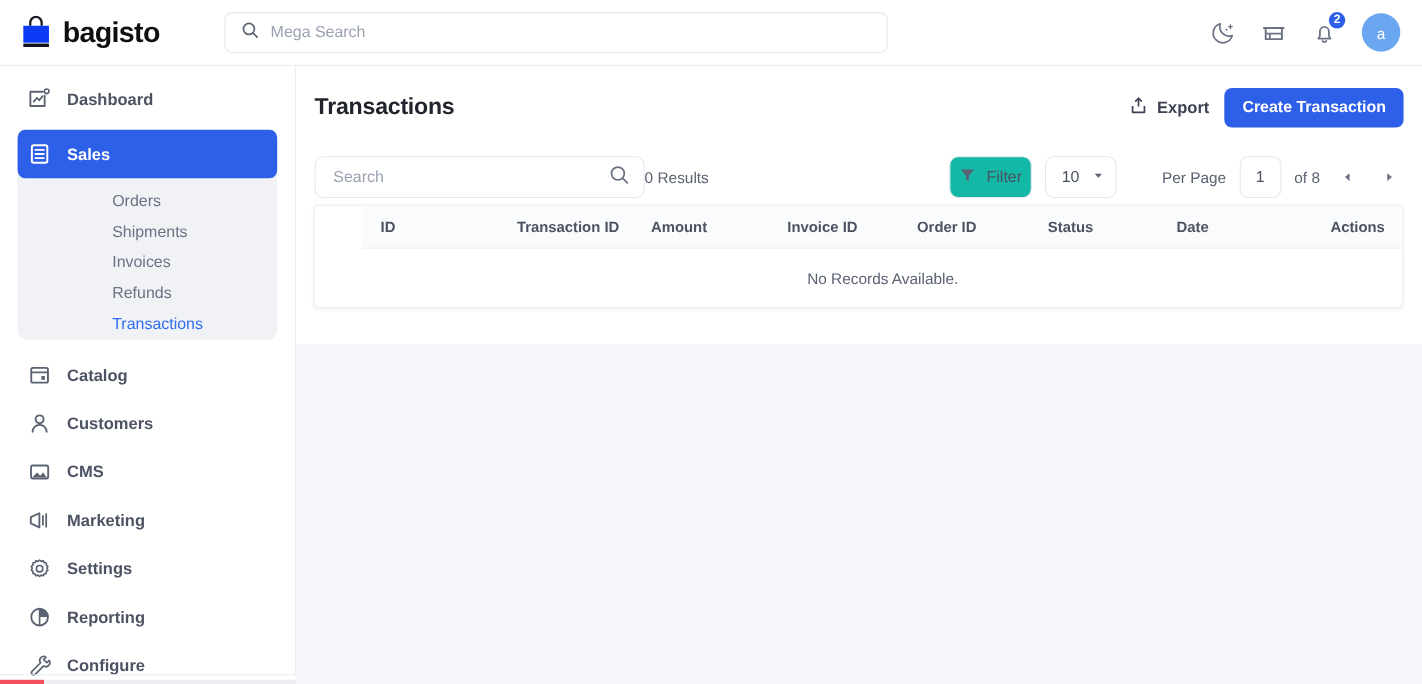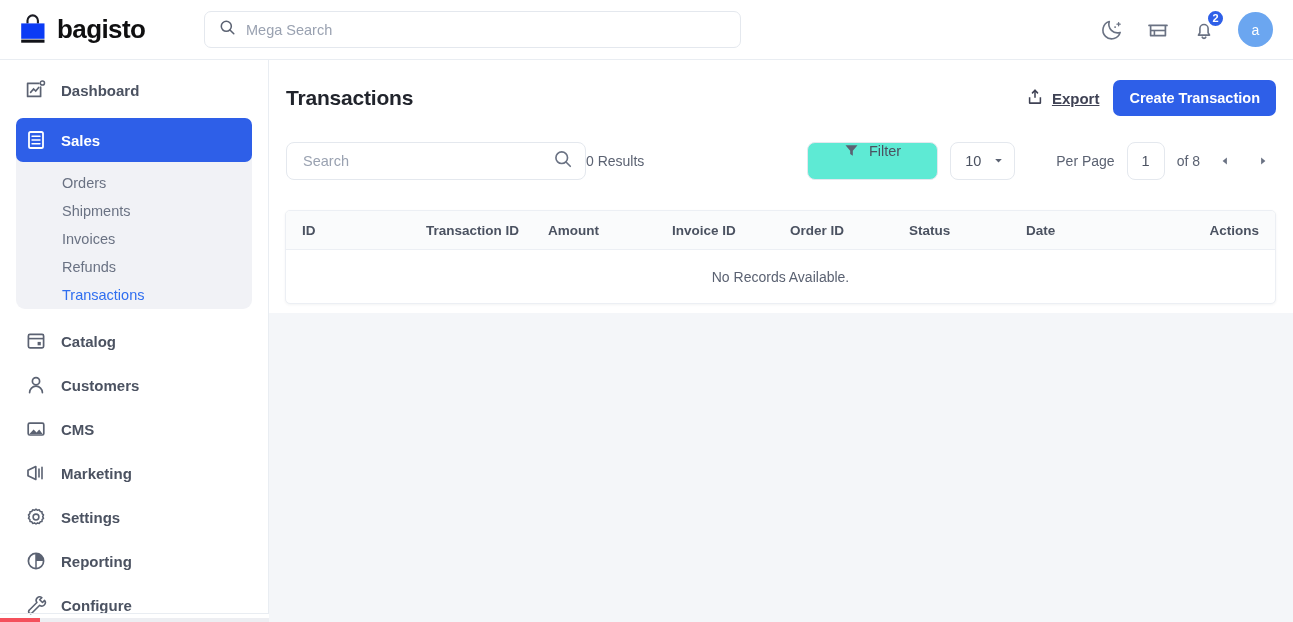--- a/index.html
+++ b/index.html
@@ -22,21 +22,21 @@
     gap: 40px;
   }
   .brand { display: flex; align-items: center; gap: 9px; margin-left: 18px; width: 132px; }
   .brand-logo { width: 30px; height: 31px; position: relative; }
   .brand-name {
     font-size: 26px; font-weight: bold; letter-spacing: -.6px;
     color: #0f0f10;
   }
   .mega-search {
     margin-left: 14px;
-    width: 537px; height: 37px;
+    width: 603px; height: 37px;
     border: 1px solid #e4e8ee; border-radius: 7px;
     display: flex; align-items: center; gap: 10px;
     padding: 0 14px;
     background: #fff;
   }
   .mega-search-text { font-size: 14.5px; color: #9aa2b1; }
   .topbar-right {
     margin-left: auto; display: flex; align-items: center;
     gap: 22px; margin-right: 20px;
   }
@@ -78,21 +78,21 @@
   .group-sales {
     background: #f1f2f6;
     border-radius: 9px;
     margin: 6px 16px 10px 16px;
     padding-bottom: 0;
   }
   .group-sales .nav-item {
     margin: 0; background: #2e5fe8; color: #fff;
     border-radius: 7px;
   }
-  .sub-list { padding: 7px 0 0 0; }
+  .sub-list { padding: 7px 0 0 0; margin-left: 40px; }
   .sub-item {
     font-size: 14.5px; color: #6a7283;
     padding: 6px 0 6px 46px; cursor: pointer;
   }
   .sub-item.active { color: #2f6ef0; }
 
   
   .main {
     position: absolute; left: 269px; top: 60px;
     width: 1024px; height: 562px;
@@ -108,21 +108,20 @@
     position: absolute; left: 17px; top: 17px;
     width: 990px; height: 42px;
     display: flex; align-items: center;
   }
   .page-title { font-size: 21px; font-weight: bold; color: #21242c; letter-spacing: -.2px; }
   .head-actions { margin-left: auto; display: flex; align-items: center; gap: 14px; }
   .export-btn {
     display: flex; align-items: center; gap: 8px;
     font-size: 15px; font-weight: bold; color: #3f4254;
     cursor: pointer;
-    text-decoration: underline;
   }
   .primary-btn {
     height: 36px; padding: 0 16px;
     background: #2e5fe8; color: #fff;
     border-radius: 7px; border: none;
     font-size: 14.5px; font-weight: bold;
     font-family: "Liberation Sans", sans-serif;
     cursor: pointer;
   }
 
@@ -135,24 +134,24 @@
     width: 300px; height: 38px;
     border: 1px solid #e4e8ee; border-radius: 8px;
     display: flex; align-items: center;
     padding: 0 12px 0 16px;
     background: #fff;
   }
   .search-box .ph { font-size: 14.5px; color: #9aa2b1; flex: 1; }
   .results-count { font-size: 14px; color: #5b6272; }
   .toolbar-right { margin-left: auto; display: flex; align-items: center; gap: 12px; }
   .filter-btn {
-    height: 38px; padding: 0 36px;
+    height: 38px; padding: 0 8px;
     border: 1px solid #e4e8ee; border-radius: 8px;
-    background: #5eead4; cursor: pointer;
-    display: flex; align-items: flex-start; gap: 10px;
+    background: #14b8a6; cursor: pointer;
+    display: flex; align-items: center; gap: 10px;
     font-size: 14.5px; color: #4b5261;
     font-family: "Liberation Sans", sans-serif;
   }
   .per-page-select {
     height: 38px; min-width: 64px; padding: 0 10px 0 14px;
     border: 1px solid #e4e8ee; border-radius: 8px;
     background: #fff; cursor: pointer;
     display: flex; align-items: center; gap: 12px;
     font-size: 14.5px; color: #4b5261;
   }
@@ -162,28 +161,29 @@
     border: 1px solid #e4e8ee; border-radius: 8px;
     background: #fff; text-align: center;
     font-size: 14.5px; color: #4b5261;
     font-family: "Liberation Sans", sans-serif;
   }
   .of-label { font-size: 14px; color: #5b6272; }
   .pg-arrow { width: 26px; height: 26px; display:flex; align-items:center; justify-content:center; cursor: pointer; }
 
   
   .table-card {
-    position: absolute; left: 285px; top: 210px;
+    position: absolute; left: 285px; top: 186px;
     width: 991px; height: 94px;
     background: #fff;
     border: 1px solid #eceff4;
     border-radius: 5px;
     box-shadow: 0 1px 3px rgba(25,35,60,.05);
     overflow: hidden;
     z-index: 5;
+    padding-left: 44px;
   }
   .thead {
     height: 39px; background: #fafbfc;
     border-bottom: 1px solid #eceff4;
     display: flex; align-items: center;
     padding: 0 16px;
   }
   .th { font-size: 13.5px; font-weight: bold; color: #4b5261; }
   .empty-row {
     height: 54px; display: flex;

